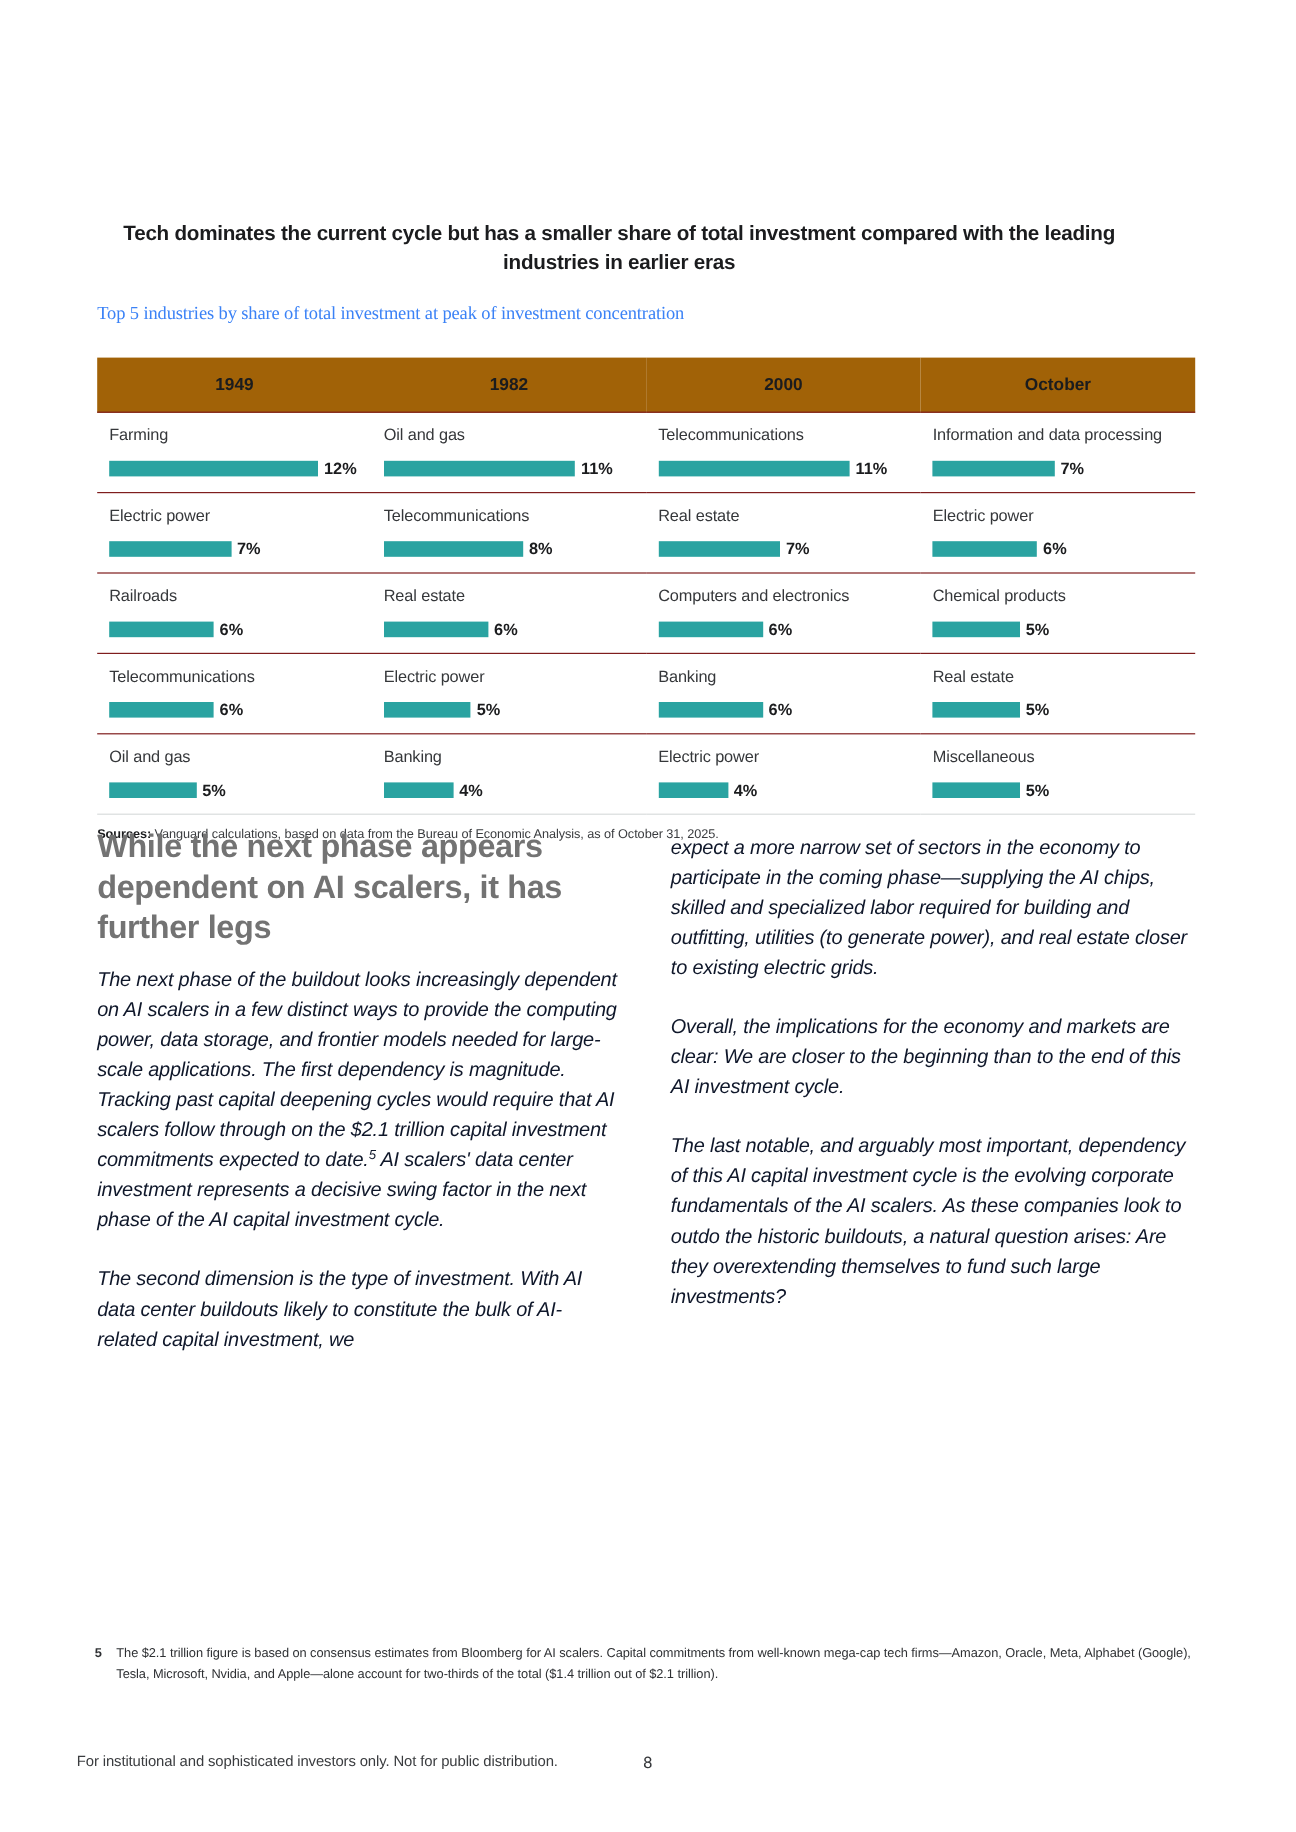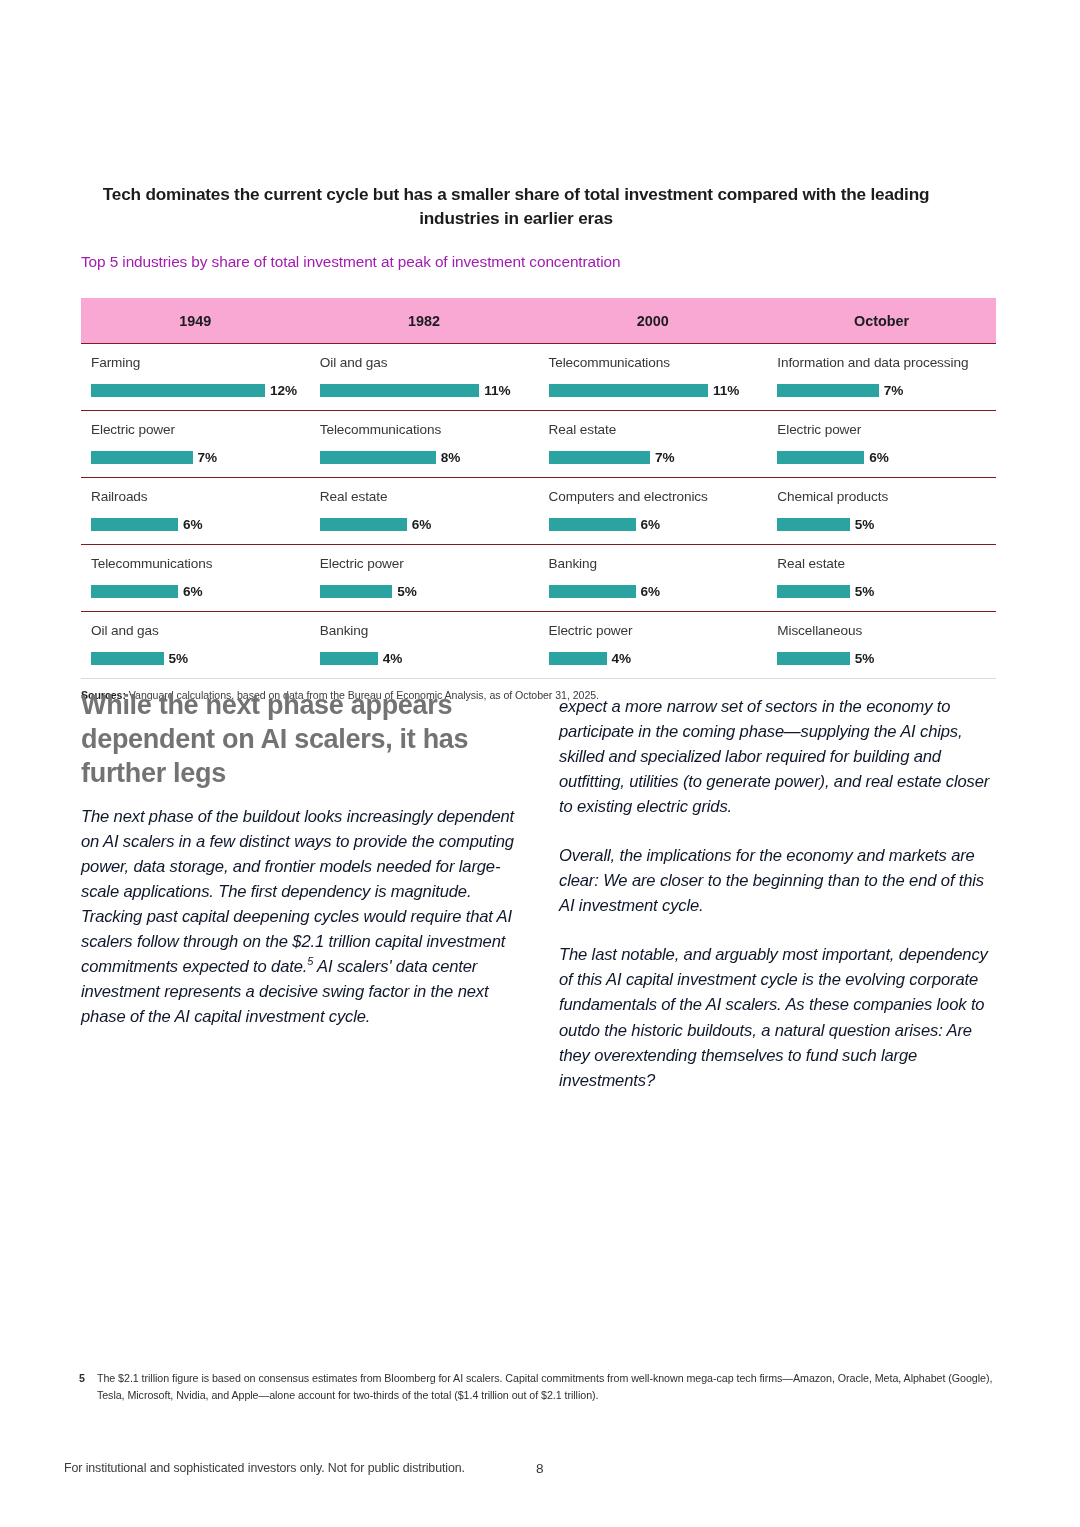--- a/index.html
+++ b/index.html
@@ -35,33 +35,34 @@
     line-height: 1.42;
     letter-spacing: -0.2px;
     color: #1b1c1e;
     margin: 0 0 20px 0;
     max-width: 870px;
     text-align: center;
   }
   .exhibit-subtitle {
     font-size: 15.4px;
     line-height: 1.4;
-    color: #a21caf;
+    color: #3b82f6;
     margin: 0 0 26px 0;
     letter-spacing: -0.1px;
+    font-family: Liberation Serif, serif;
   }
 
   
   .tbl {
     width: 915px;
     border-collapse: collapse;
     table-layout: fixed;
   }
   .tbl th {
-    background: #f9a8d4;
+    background: #a16207;
     font-size: 14.4px;
     font-weight: bold;
     color: #1b1c1e;
     text-align: center;
     padding: 15px 8px 14px 8px;
     border: none;
   }
   .tbl td {
     border-top: 1px solid #7f1d1d;
     padding: 11px 10px 13px 10px;
@@ -358,20 +359,21 @@
 
     <div class="sources">
       <b>Sources:</b><span> Vanguard calculations, based on data from the Bureau of Economic Analysis, as of October 31, 2025.</span>
     </div>
   </div>
 
   <div class="body-cols">
     <div class="col col-left">
       <h3 class="section-head">While the next phase appears dependent on AI scalers, it has further legs</h3>
       <p class="para"><span>The next phase of the buildout looks increasingly dependent on AI scalers in a few distinct ways to provide the computing power, data storage, and frontier models needed for large-scale applications. The first dependency is magnitude. Tracking past capital deepening cycles would require that AI scalers follow through on the $2.1 trillion capital investment commitments expected to date.</span><sup>5</sup><span> AI scalers' data center investment represents a decisive swing factor in the next phase of the AI capital investment cycle.</span></p>
+      <p class="para">The second dimension is the type of investment. With AI data center buildouts likely to constitute the bulk of AI-related capital investment, we</p>
     </div>
     <div class="col col-right">
       <p class="para">expect a more narrow set of sectors in the economy to participate in the coming phase—supplying the AI chips, skilled and specialized labor required for building and outfitting, utilities (to generate power), and real estate closer to existing electric grids.</p>
       <p class="para">Overall, the implications for the economy and markets are clear: We are closer to the beginning than to the end of this AI investment cycle.</p>
       <p class="para">The last notable, and arguably most important, dependency of this AI capital investment cycle is the evolving corporate fundamentals of the AI scalers. As these companies look to outdo the historic buildouts, a natural question arises: Are they overextending themselves to fund such large investments?</p>
     </div>
   </div>
 
   <div class="footnote">
     <span class="footnote-marker">5</span>

